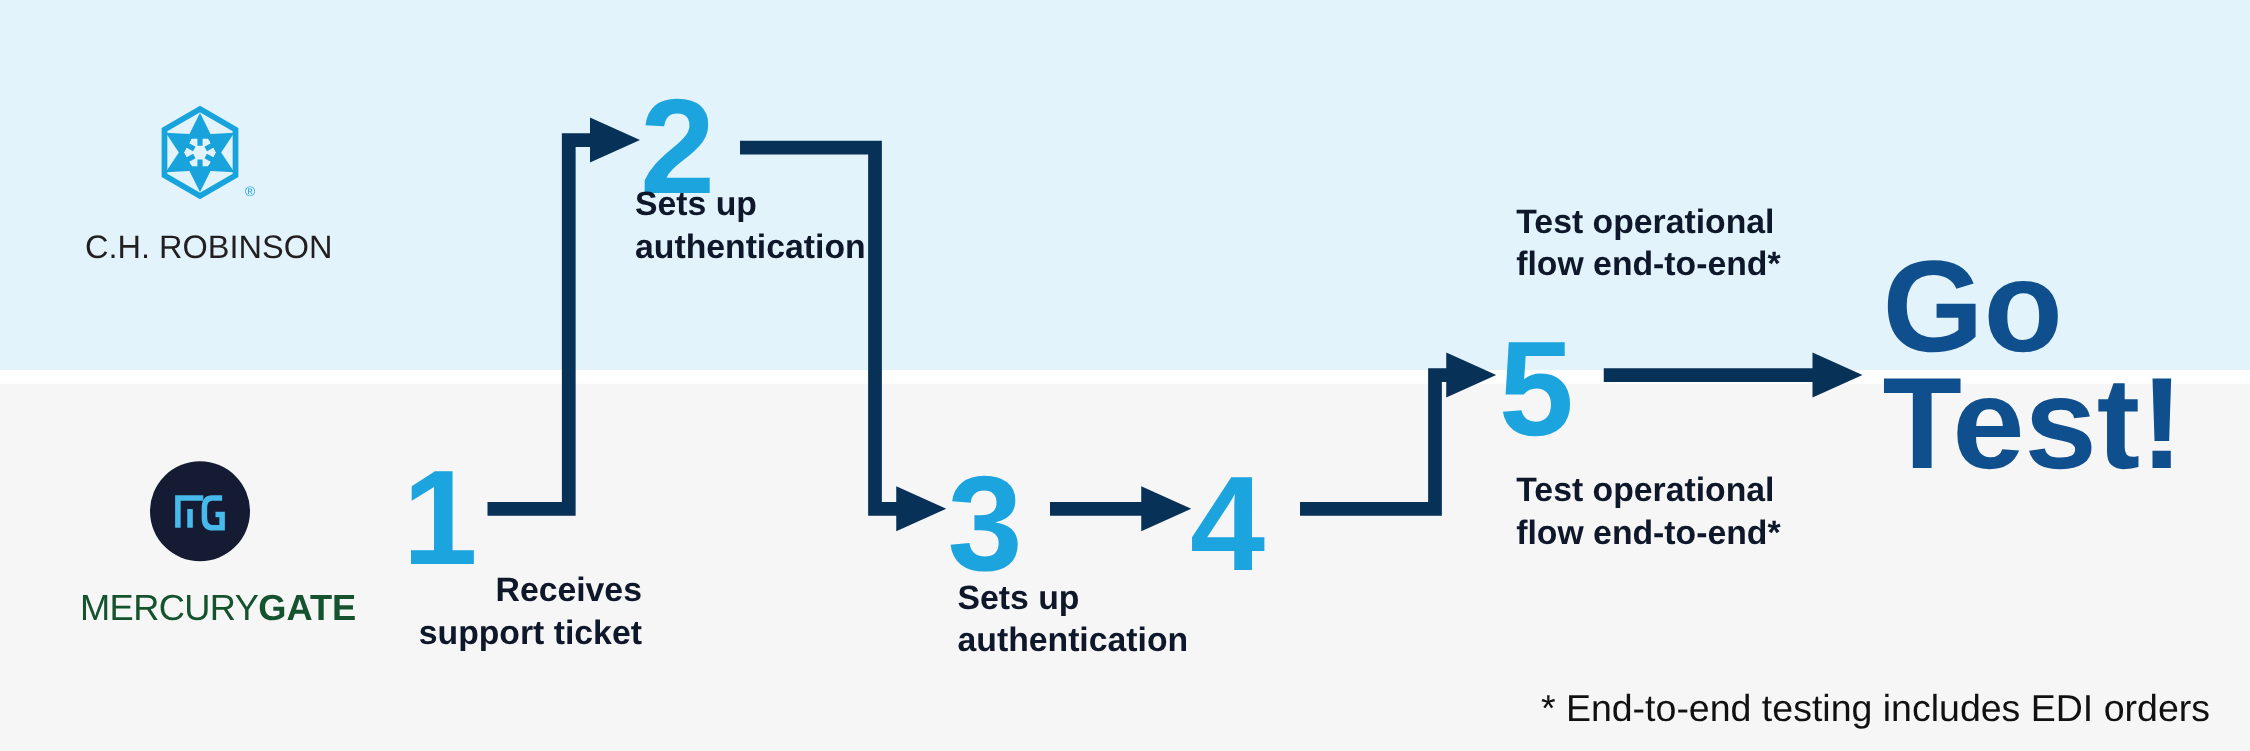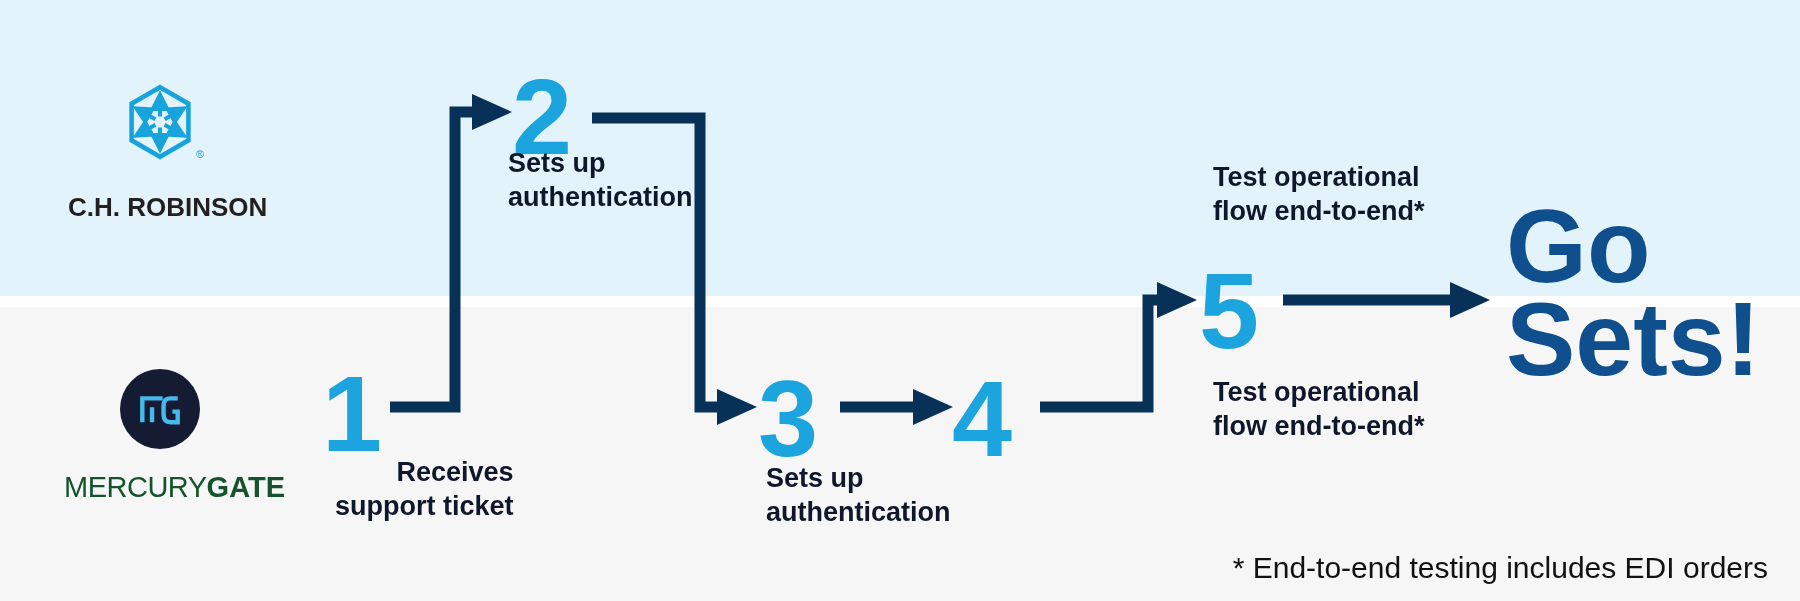--- a/index.html
+++ b/index.html
@@ -9,22 +9,22 @@
   }
   
   .band-top{position:absolute;left:0;top:0;width:1800px;height:296px;background:#e2f3fb;}
   .band-divider{position:absolute;left:0;top:296px;width:1800px;height:11px;background:#ffffff;}
   .band-bottom{position:absolute;left:0;top:307px;width:1800px;height:294px;background:#f6f6f6;}
 
   
   .chr-hex{position:absolute;left:127px;top:82px;width:66px;height:80px;}
   .chr-reg{position:absolute;left:196px;top:148px;font-size:11px;color:#18a3dc;}
   .chr-wordmark{
-    position:absolute;left:68px;top:192px;width:220px;
-    font-size:26px;font-weight:700;letter-spacing:0px;color:#231f20;white-space:nowrap;
+    position:absolute;left:68px;top:182px;width:220px;
+    font-size:26px;font-weight:400;letter-spacing:0px;color:#231f20;white-space:nowrap;
   }
 
   
   .mg-circle{
     position:absolute;left:120px;top:369px;width:80px;height:80px;border-radius:50%;
     background:#141b33;display:flex;align-items:center;justify-content:center;
   }
   .mg-wordmark{
     position:absolute;left:64px;top:471px;font-size:29px;letter-spacing:-0.5px;
     color:#14532d;white-space:nowrap;font-weight:500;
@@ -159,18 +159,18 @@
     <span class="ln">Test operational</span>
     <span class="ln">flow end-to-end*</span>
   </div>
   <div class="label label-5bottom">
     <span class="ln">Test operational</span>
     <span class="ln">flow end-to-end*</span>
   </div>
 
   <div class="go-live">
     <span class="ln">Go</span>
-    <span class="ln">Sets!</span>
+    <span class="ln">Test!</span>
   </div>
 
   <div class="footnote">* End-to-end testing includes EDI orders</div>
 
 </div>
 
 </body></html>

